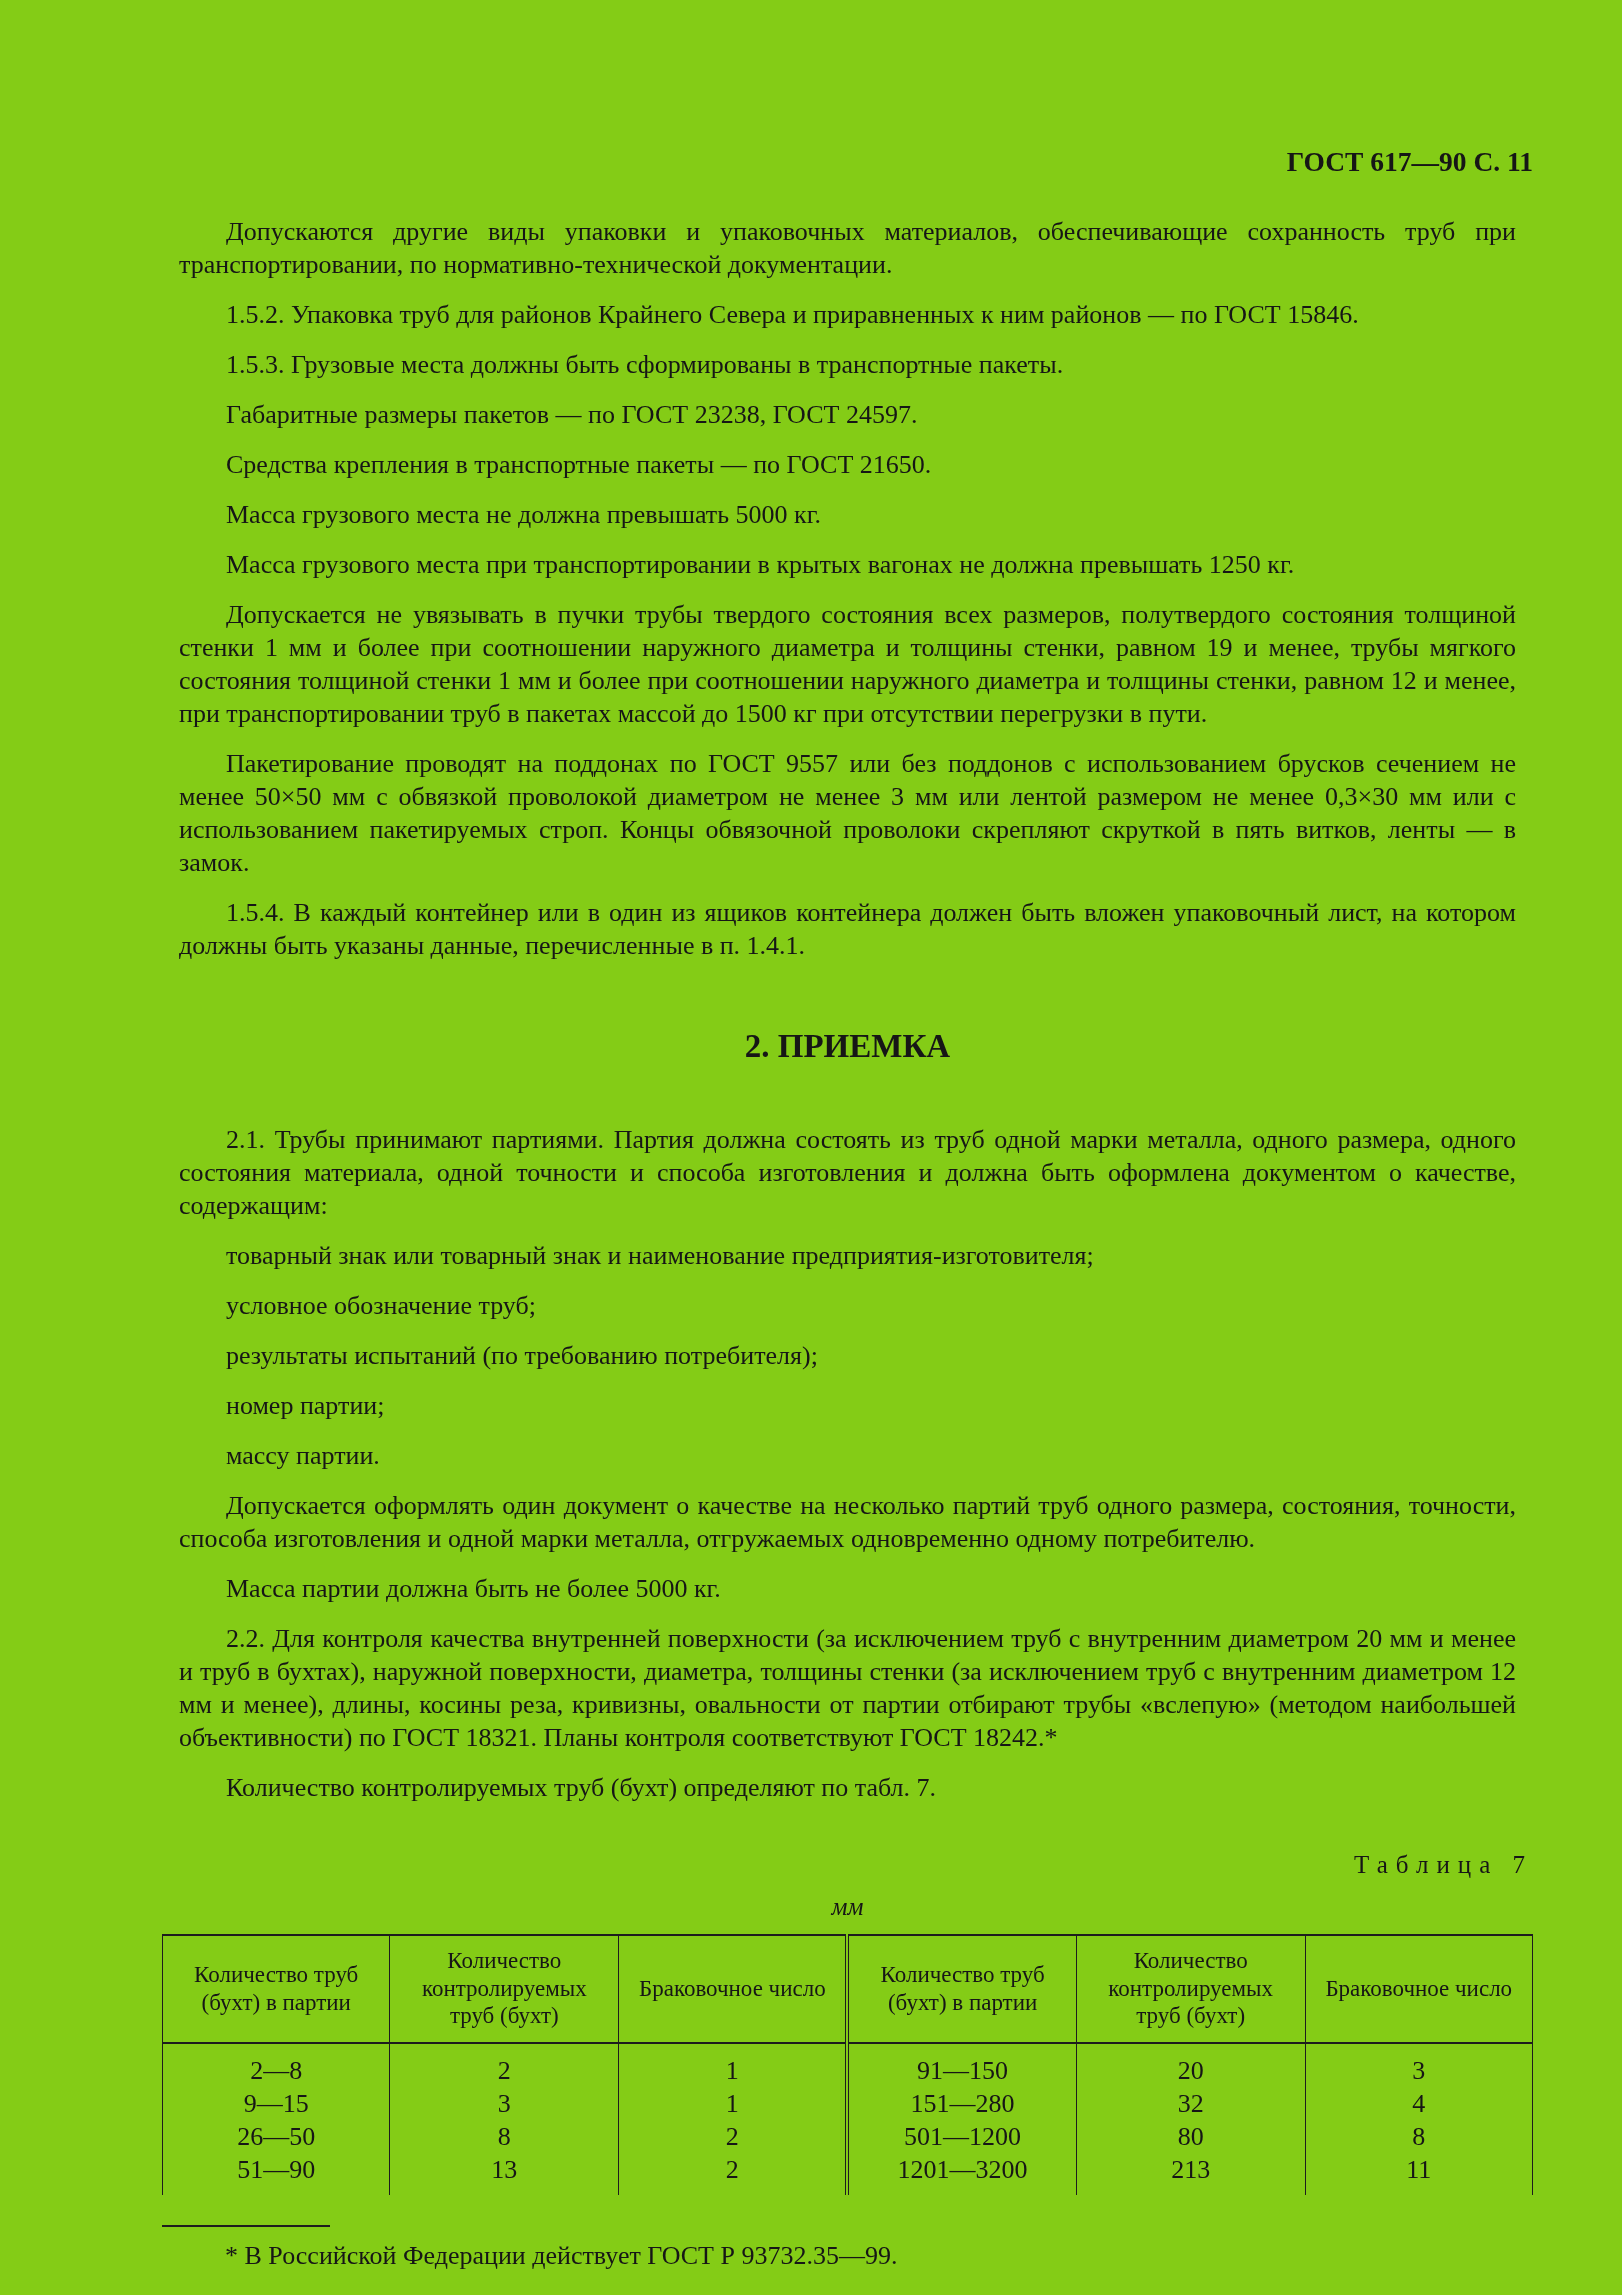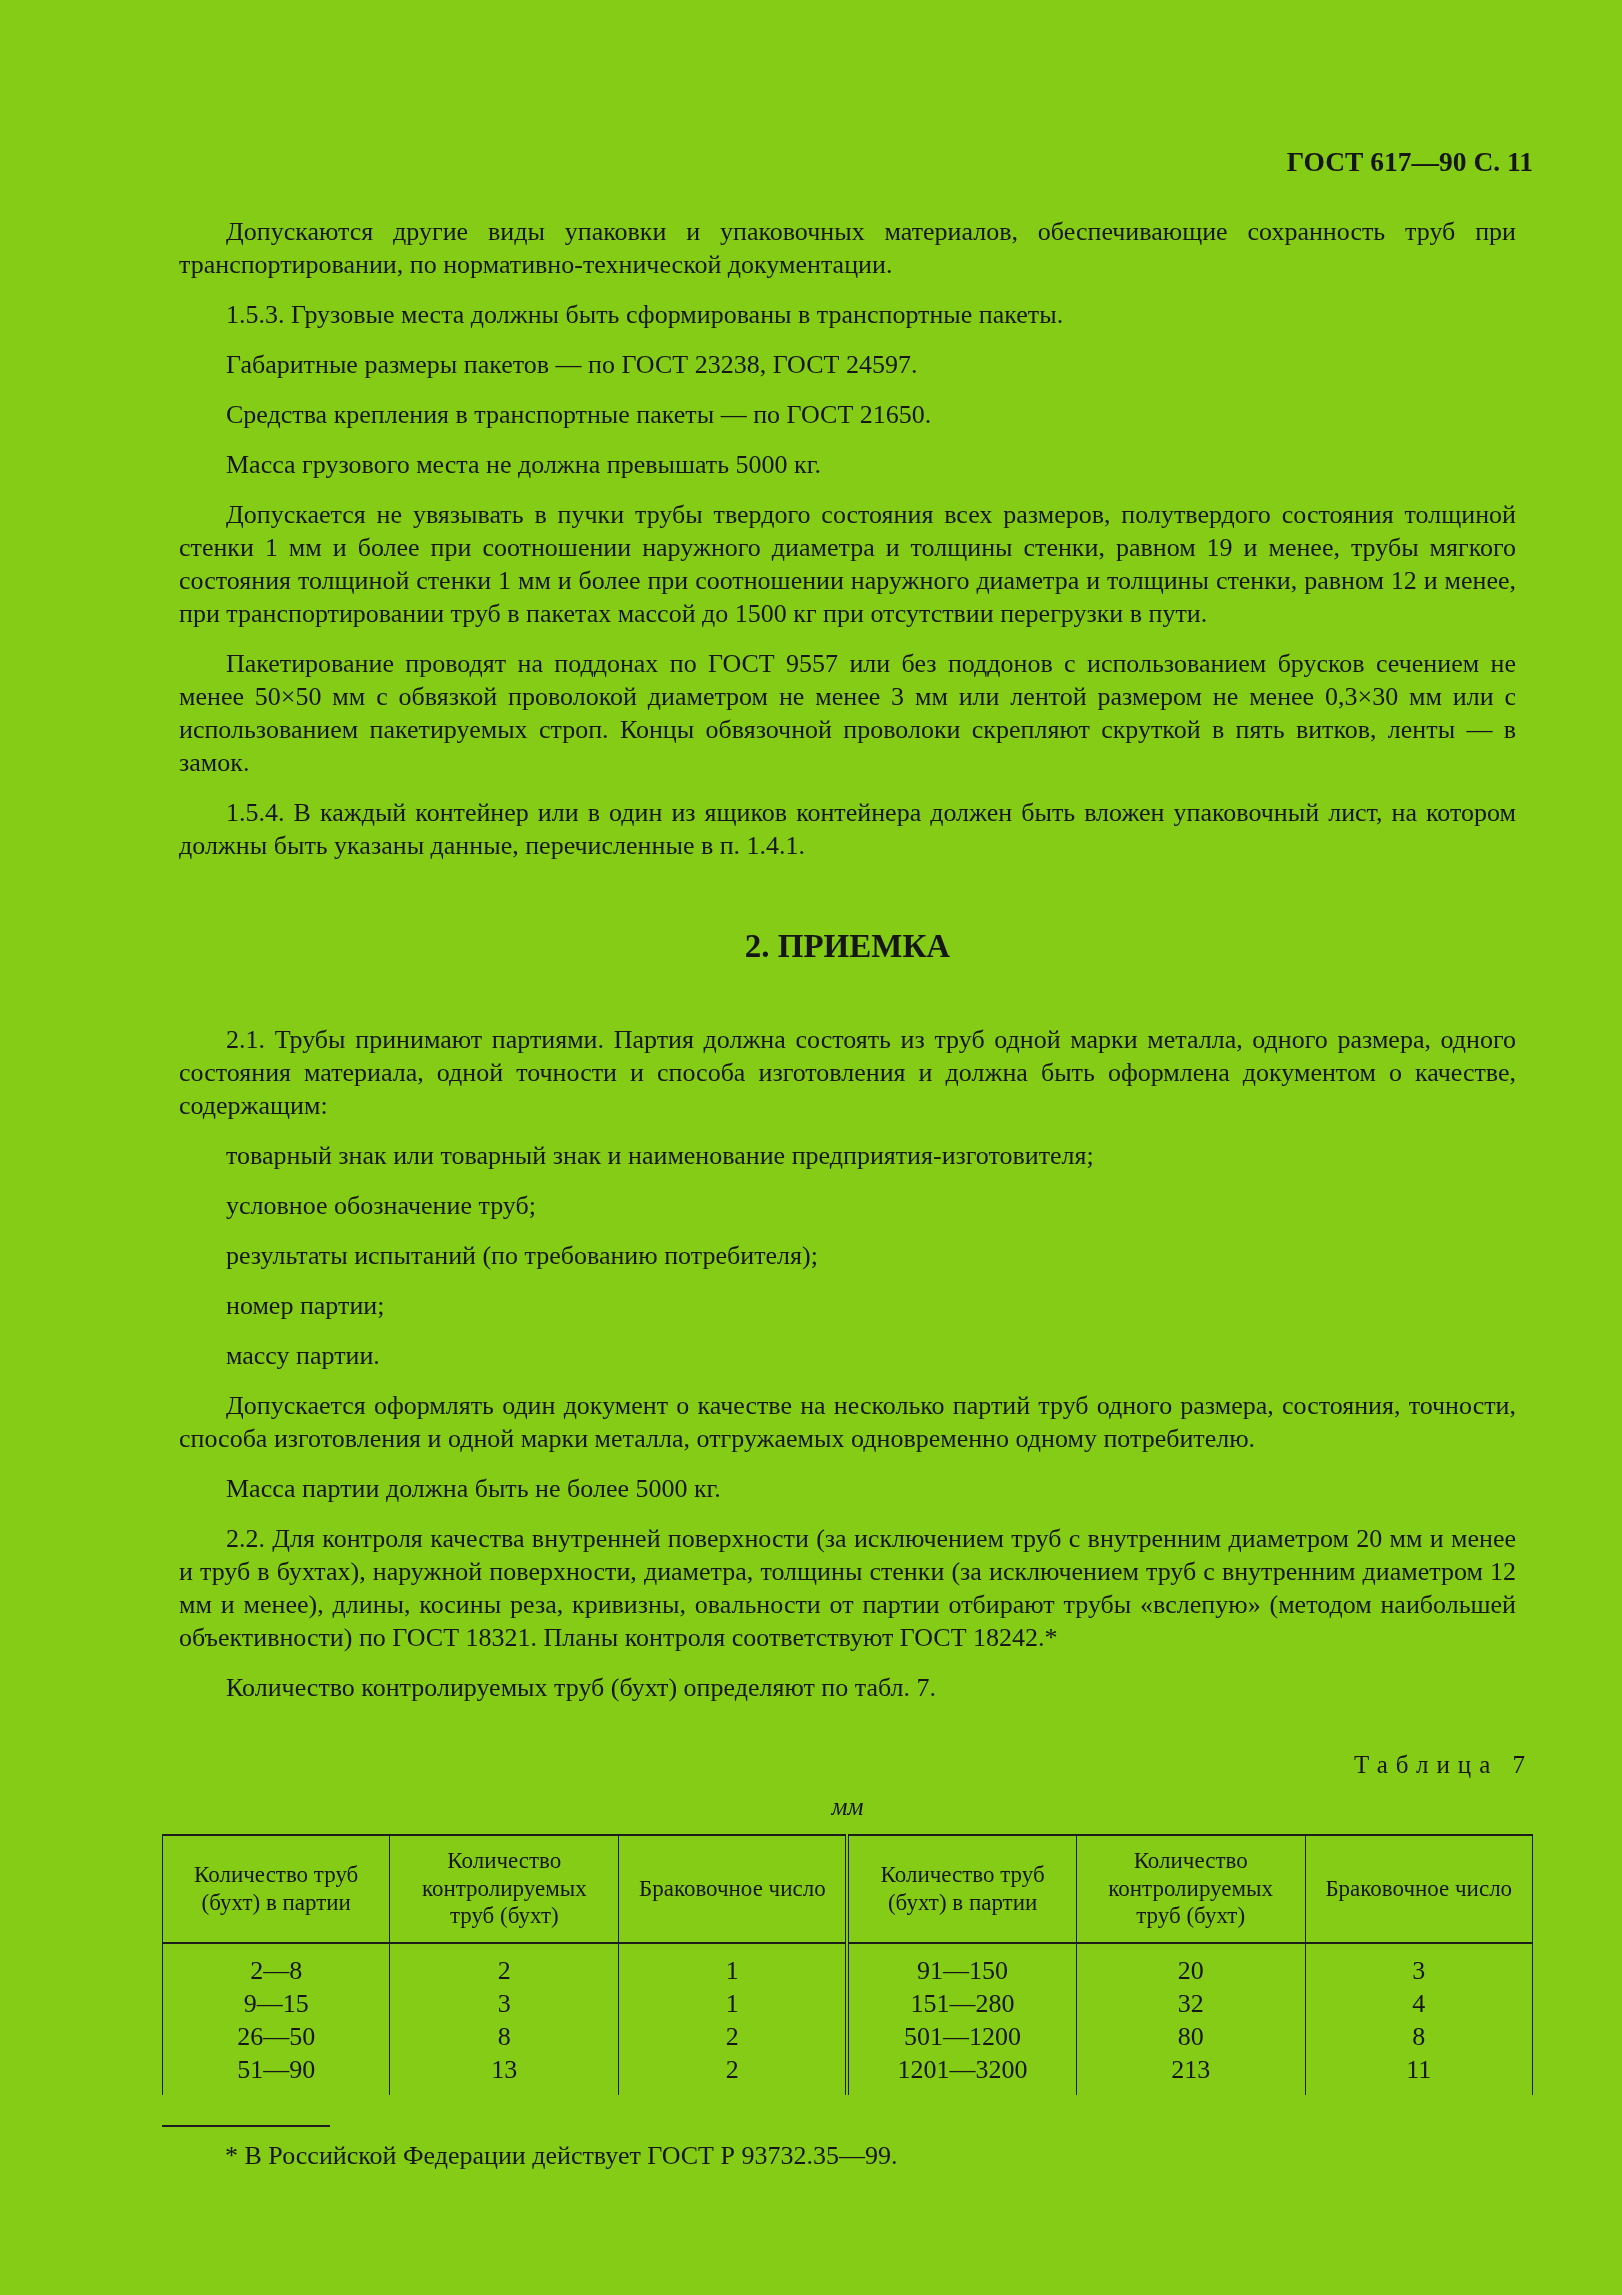--- a/index.html
+++ b/index.html
@@ -96,24 +96,26 @@
 <body>
 
 <div class="page">
 
   <div class="page-header">
     <span>ГОСТ 617—90 С. 11</span>
   </div>
 
   <div class="body-text">
     <p>Допускаются другие виды упаковки и упаковочных материалов, обеспечивающие сохранность труб при транспортировании, по нормативно-технической документации.</p>
+    <p>1.5.2. Упаковка труб для районов Крайнего Севера и приравненных к ним районов — по ГОСТ 15846.</p>
     <p>1.5.3. Грузовые места должны быть сформированы в транспортные пакеты.</p>
     <p>Габаритные размеры пакетов — по ГОСТ 23238, ГОСТ 24597.</p>
     <p>Средства крепления в транспортные пакеты — по ГОСТ 21650.</p>
     <p>Масса грузового места не должна превышать 5000 кг.</p>
+    <p>Масса грузового места при транспортировании в крытых вагонах не должна превышать 1250 кг.</p>
     <p>Допускается не увязывать в пучки трубы твердого состояния всех размеров, полутвердого состояния толщиной стенки 1 мм и более при соотношении наружного диаметра и толщины стенки, равном 19 и менее, трубы мягкого состояния толщиной стенки 1 мм и более при соотношении наружного диаметра и толщины стенки, равном 12 и менее, при транспортировании труб в пакетах массой до 1500 кг при отсутствии перегрузки в пути.</p>
     <p>Пакетирование проводят на поддонах по ГОСТ 9557 или без поддонов с использованием брусков сечением не менее 50×50 мм с обвязкой проволокой диаметром не менее 3 мм или лентой размером не менее 0,3×30 мм или с использованием пакетируемых строп. Концы обвязочной проволоки скрепляют скруткой в пять витков, ленты — в замок.</p>
     <p>1.5.4. В каждый контейнер или в один из ящиков контейнера должен быть вложен упаковочный лист, на котором должны быть указаны данные, перечисленные в п. 1.4.1.</p>
   </div>
 
   <div class="section-heading">2. ПРИЕМКА</div>
 
   <div class="body-text">
     <p>2.1. Трубы принимают партиями. Партия должна состоять из труб одной марки металла, одного размера, одного состояния материала, одной точности и способа изготовления и должна быть оформлена документом о качестве, содержащим:</p>
     <p>товарный знак или товарный знак и наименование предприятия-изготовителя;</p>

